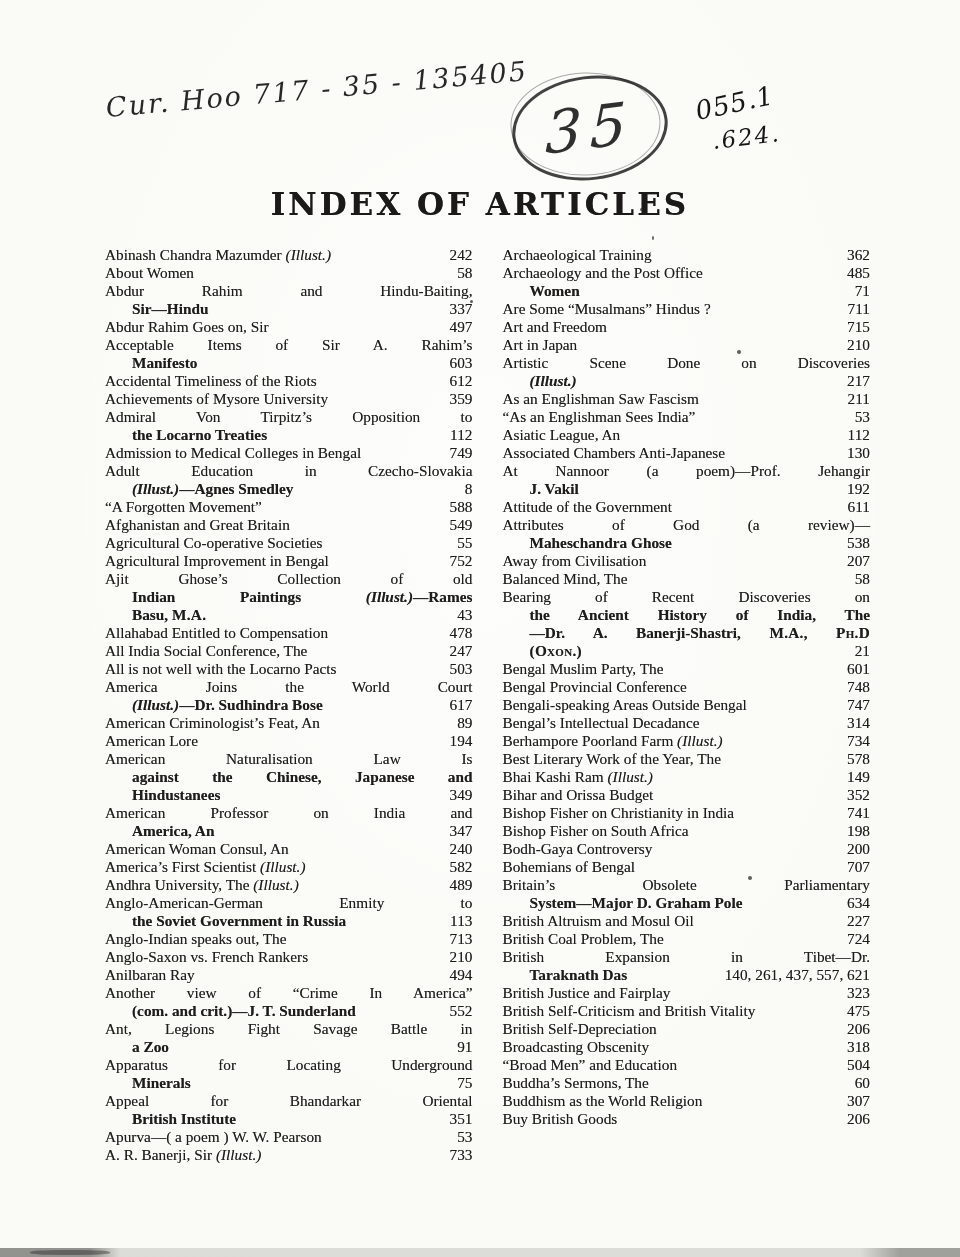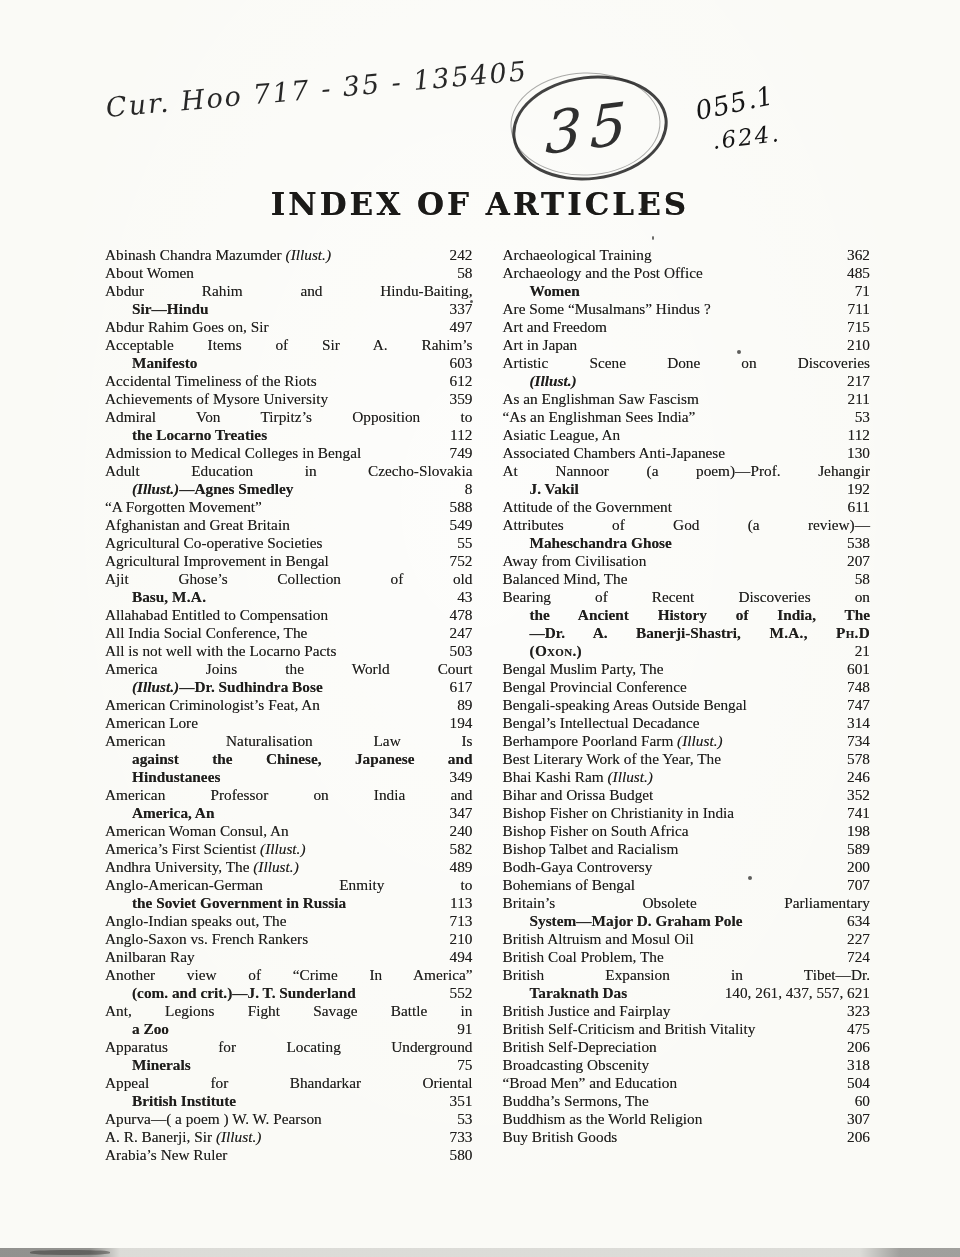--- a/index.html
+++ b/index.html
@@ -146,20 +146,21 @@
         <div class="entry">
           <div class="line">Agricultural Co-operative Societies</div>
           <span class="pg">55</span>
         </div>
         <div class="entry">
           <div class="line">Agricultural Improvement in Bengal</div>
           <span class="pg">752</span>
         </div>
         <div class="entry">
           <div class="line j">Ajit Ghose’s Collection of old</div>
+          <div class="line cont j">Indian Paintings <i>(Illust.)</i>—Rames</div>
           <div class="line cont">Basu, <span class="sc">M.A.</span></div>
           <span class="pg">43</span>
         </div>
         <div class="entry">
           <div class="line">Allahabad Entitled to Compensation</div>
           <span class="pg">478</span>
         </div>
         <div class="entry">
           <div class="line">All India Social Conference, The</div>
           <span class="pg">247</span>
@@ -241,24 +242,20 @@
           <div class="line cont">British Institute</div>
           <span class="pg">351</span>
         </div>
         <div class="entry">
           <div class="line">Apurva—( a poem ) W. W. Pearson</div>
           <span class="pg">53</span>
         </div>
         <div class="entry">
           <div class="line">A. R. Banerji, Sir <i>(Illust.)</i></div>
           <span class="pg">733</span>
-        </div>
-        <div class="entry">
-          <div class="line">Arabia’s New Ruler</div>
-          <span class="pg">580</span>
         </div>
       </div>
     <div class="col">
         <div class="entry">
           <div class="line">Archaeological Training</div>
           <span class="pg">362</span>
         </div>
         <div class="entry">
           <div class="line">Archaeology and the Post Office</div>
           <span class="pg">485</span>
@@ -348,37 +345,33 @@
         <div class="entry">
           <div class="line">Berhampore Poorland Farm <i>(Illust.)</i></div>
           <span class="pg">734</span>
         </div>
         <div class="entry">
           <div class="line">Best Literary Work of the Year, The</div>
           <span class="pg">578</span>
         </div>
         <div class="entry">
           <div class="line">Bhai Kashi Ram <i>(Illust.)</i></div>
-          <span class="pg">246</span>
+          <span class="pg">149</span>
         </div>
         <div class="entry">
           <div class="line">Bihar and Orissa Budget</div>
           <span class="pg">352</span>
         </div>
         <div class="entry">
           <div class="line">Bishop Fisher on Christianity in India</div>
           <span class="pg">741</span>
         </div>
         <div class="entry">
           <div class="line">Bishop Fisher on South Africa</div>
           <span class="pg">198</span>
-        </div>
-        <div class="entry">
-          <div class="line">Bishop Talbet and Racialism</div>
-          <span class="pg">589</span>
         </div>
         <div class="entry">
           <div class="line">Bodh-Gaya Controversy</div>
           <span class="pg">200</span>
         </div>
         <div class="entry">
           <div class="line">Bohemians of Bengal</div>
           <span class="pg">707</span>
         </div>
         <div class="entry">

